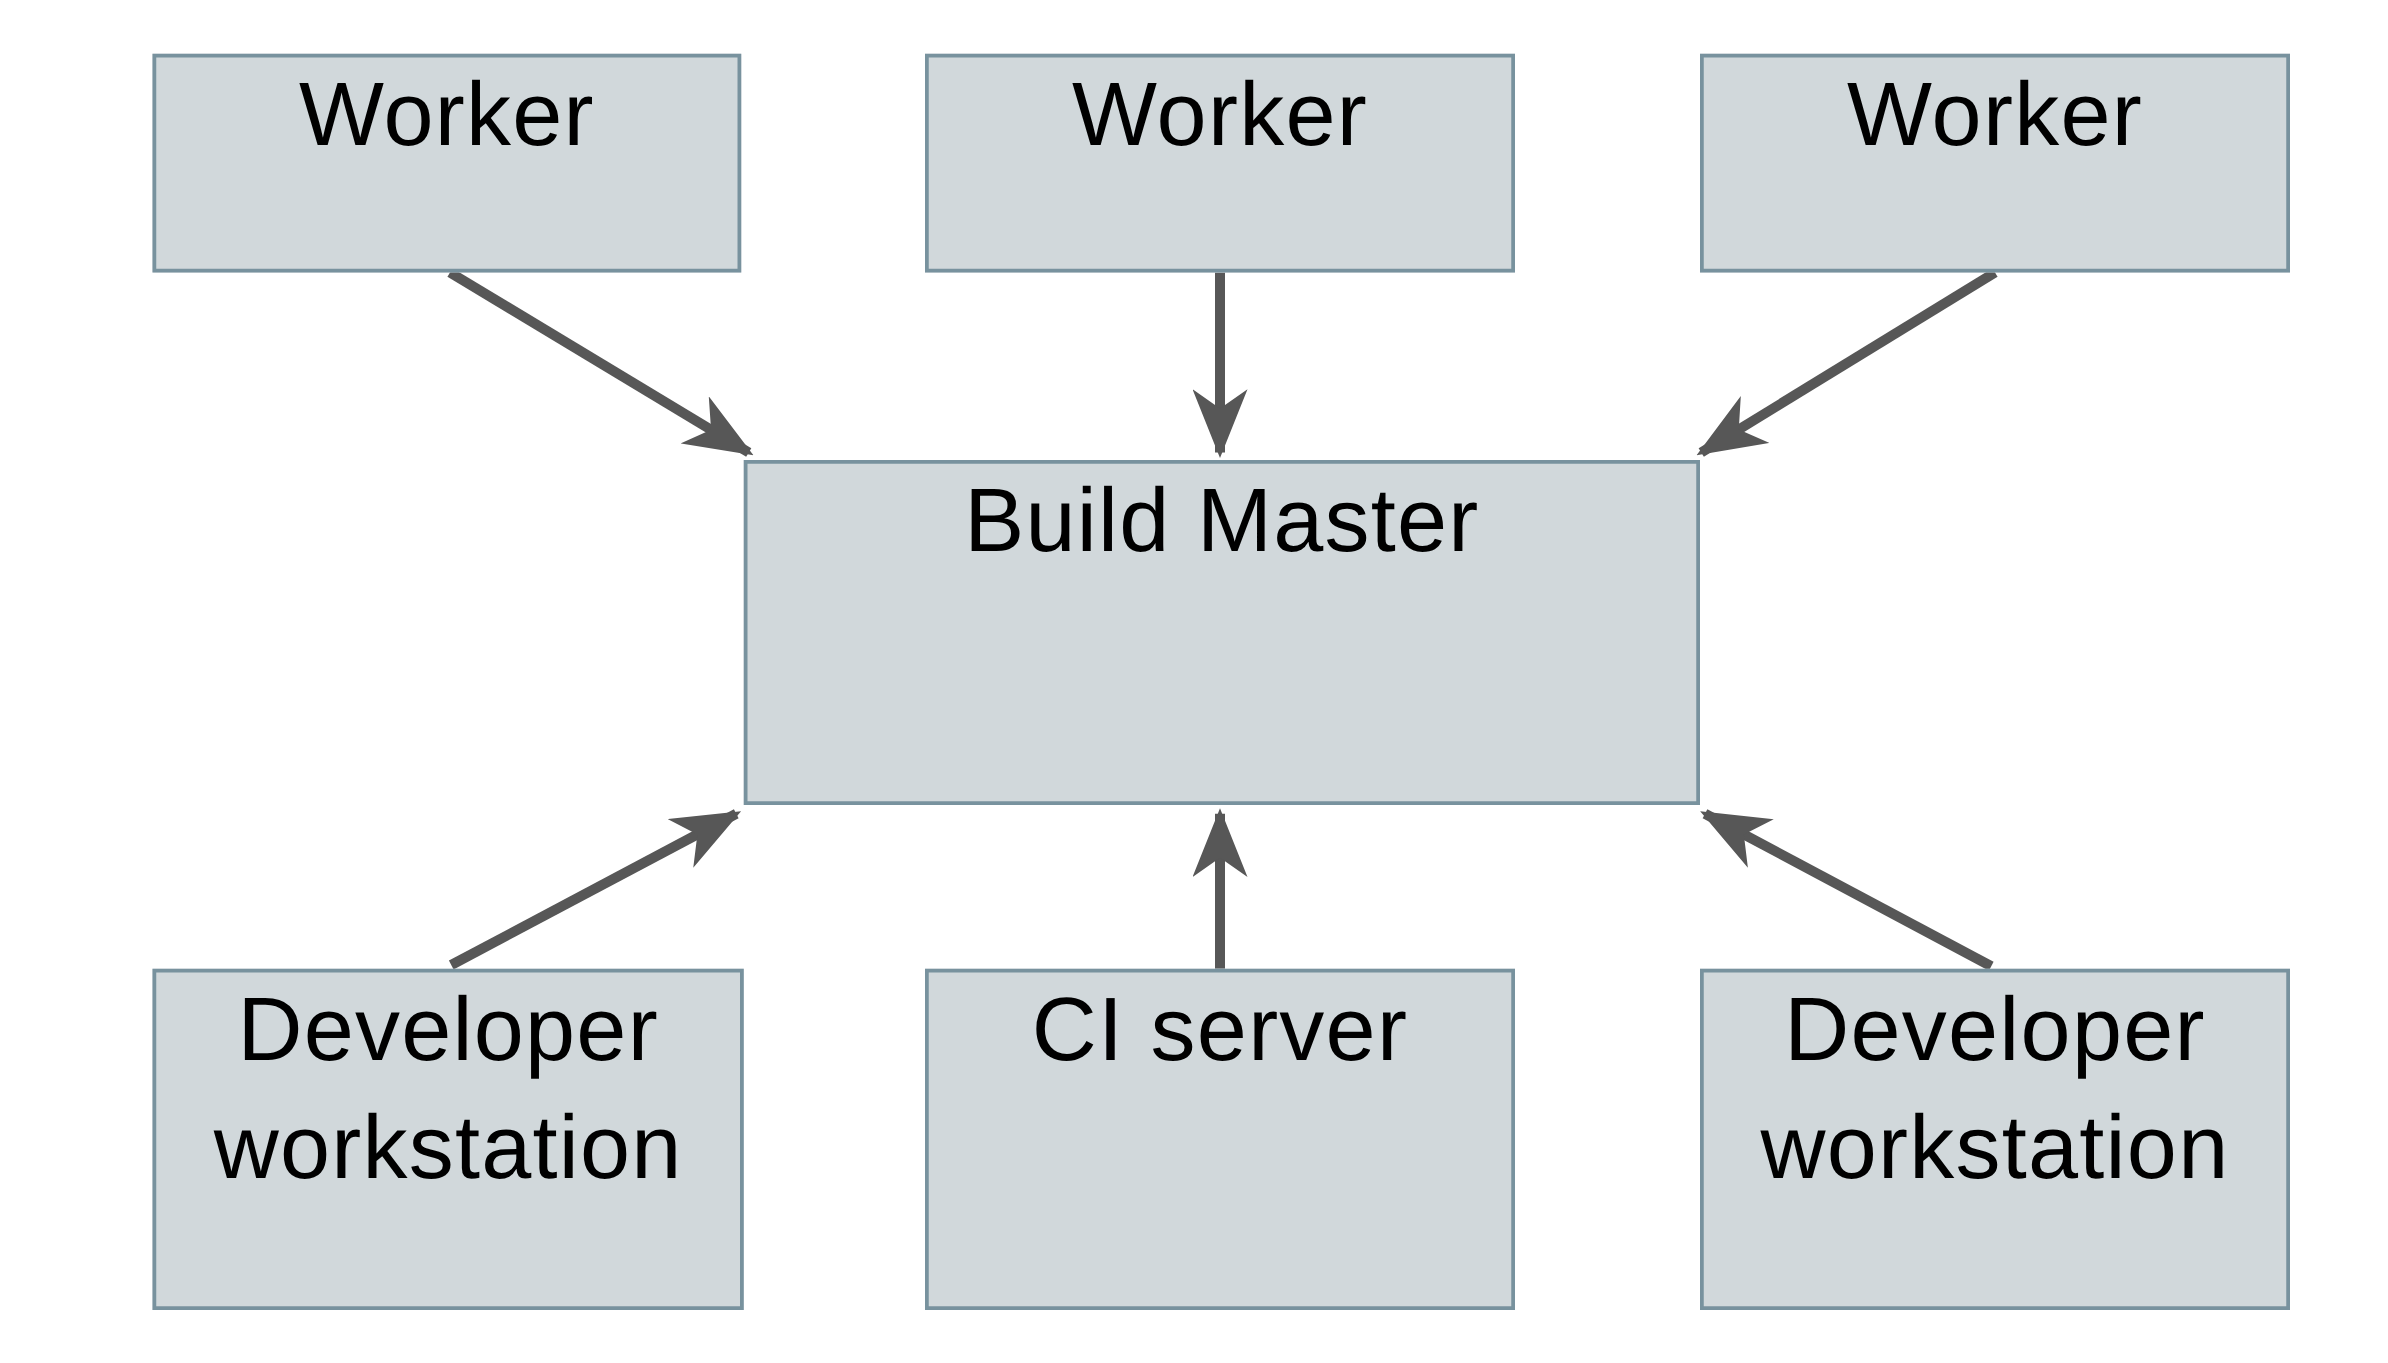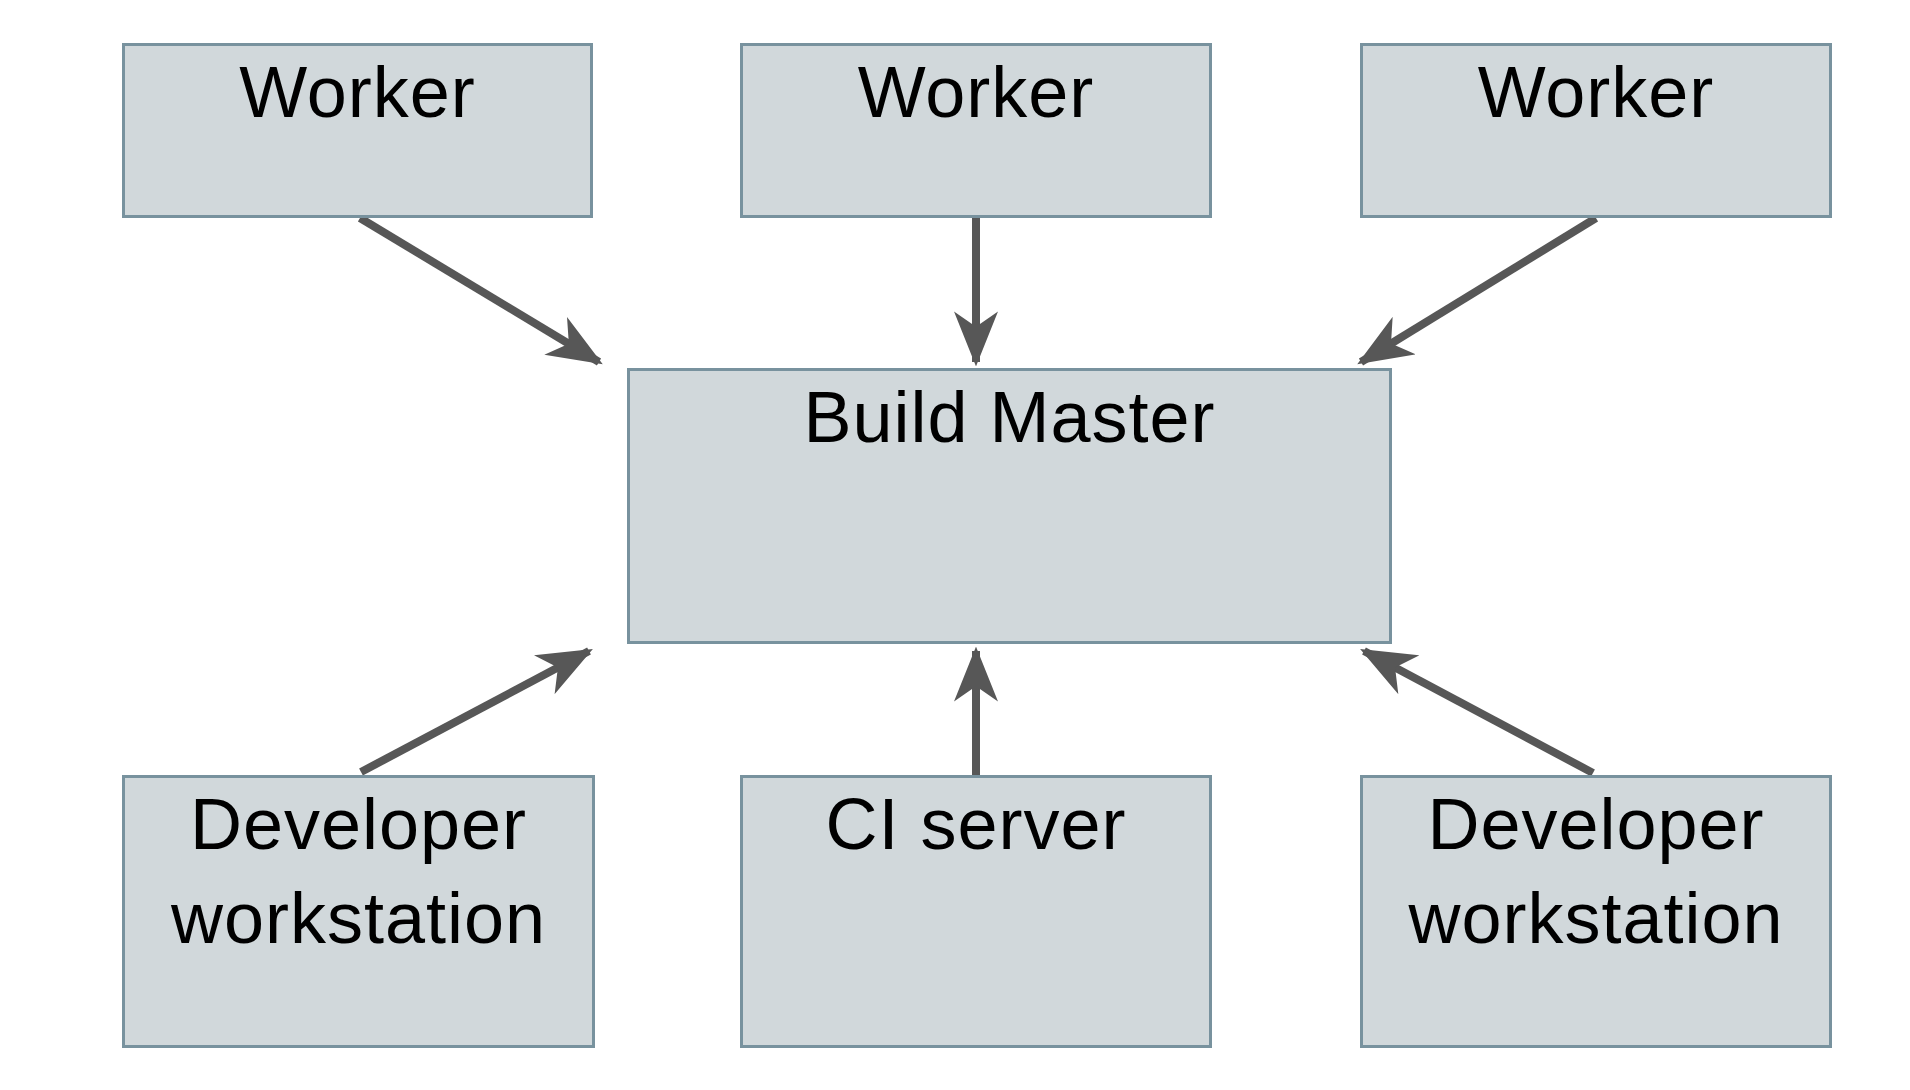--- a/index.html
+++ b/index.html
@@ -63,21 +63,21 @@
   <div id="nodes-layer">
       <div class="node" style="left: 122px; top: 43px; width: 471px; height: 175px;">
         <span class="node-label">Worker</span>
       </div>
       <div class="node" style="left: 740px; top: 43px; width: 472px; height: 175px;">
         <span class="node-label">Worker</span>
       </div>
       <div class="node" style="left: 1360px; top: 43px; width: 472px; height: 175px;">
         <span class="node-label">Worker</span>
       </div>
-      <div class="node" style="left: 595px; top: 368px; width: 765px; height: 276px; margin-left: 32px;">
+      <div class="node" style="left: 595px; top: 368px; width: 765px; height: 276px;">
         <span class="node-label">Build Master</span>
       </div>
       <div class="node" style="left: 122px; top: 775px; width: 473px; height: 273px;">
         <span class="node-label">Developer workstation</span>
       </div>
       <div class="node" style="left: 740px; top: 775px; width: 472px; height: 273px;">
         <span class="node-label">CI server</span>
       </div>
       <div class="node" style="left: 1360px; top: 775px; width: 472px; height: 273px;">
         <span class="node-label">Developer workstation</span>

